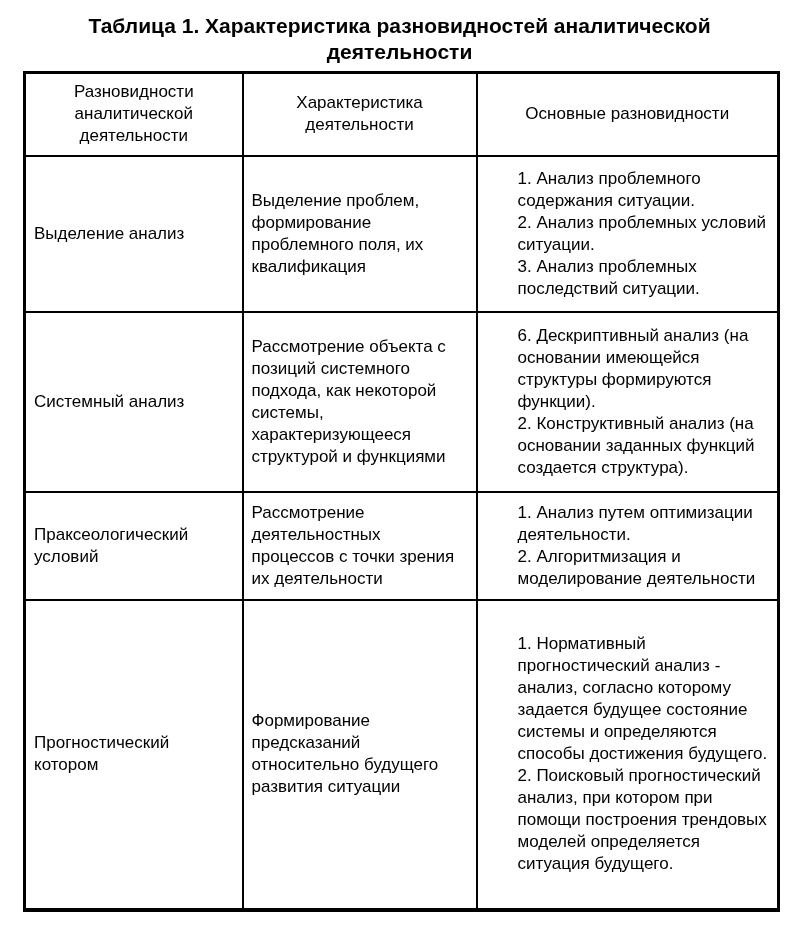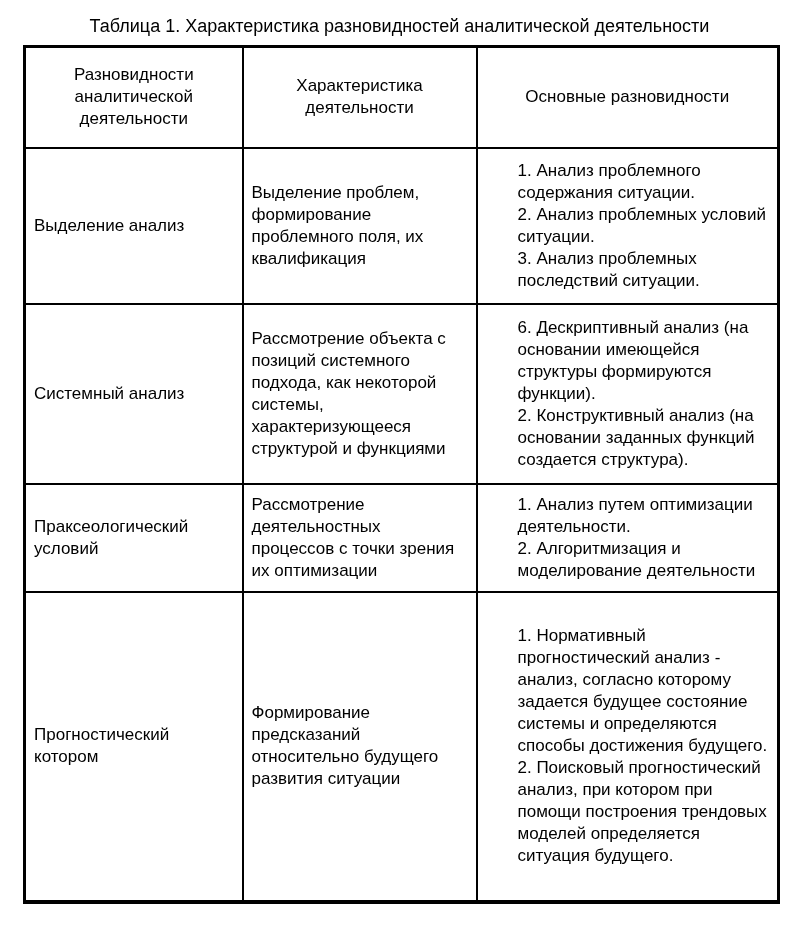--- a/index.html
+++ b/index.html
@@ -11,23 +11,23 @@
     width: 799px;
     height: 925px;
     font-family: "Liberation Sans", sans-serif;
     color: #000000;
     overflow: hidden;
   }
   .doc-title {
     margin: 13px auto 0 auto;
     width: 690px;
     text-align: center;
-    font-size: 18px;
+    font-size: 21px;
     line-height: 26px;
-    font-weight: normal;
+    font-weight: bold;
     color: #000000;
   }
   table.char-table {
     border-collapse: collapse;
     table-layout: fixed;
     margin: 6px 0 0 23px;
     width: 754px;
     border: 3px solid #000000;
     border-bottom-width: 4px;
   }
@@ -44,21 +44,21 @@
   }
   .char-table th {
     text-align: center;
   }
   .char-table td {
     text-align: left;
   }
   col.c-variety { width: 218px; }
   col.c-characteristic { width: 234px; }
   col.c-main { width: 302px; }
-  tr.r-header { height: 101px; }
+  tr.r-header { height: 83px; }
   tr.r-0 { height: 156px; }
   tr.r-1 { height: 180px; }
   tr.r-2 { height: 108px; }
   tr.r-3 { height: 310px; }
   td.cell-main {
     white-space: pre-line;
     padding-left: 40px;
   }
 </style>
 </head>
@@ -88,21 +88,21 @@
 3. Анализ проблемных последствий ситуации.</td>
     </tr>
     <tr class="r-1">
       <td class="cell-variety">Системный анализ</td>
       <td class="cell-characteristic">Рассмотрение объекта с позиций системного подхода, как некоторой системы, характеризующееся структурой и функциями</td>
       <td class="cell-main">6. Дескриптивный анализ (на основании имеющейся структуры формируются функции).
 2. Конструктивный анализ (на основании заданных функций создается структура).</td>
     </tr>
     <tr class="r-2">
       <td class="cell-variety">Праксеологический условий</td>
-      <td class="cell-characteristic">Рассмотрение деятельностных процессов с точки зрения их оптимизации</td>
+      <td class="cell-characteristic">Рассмотрение деятельностных процессов с точки зрения их деятельности</td>
       <td class="cell-main">1. Анализ путем оптимизации деятельности.
 2. Алгоритмизация и моделирование деятельности</td>
     </tr>
     <tr class="r-3">
       <td class="cell-variety">Прогностический котором</td>
       <td class="cell-characteristic">Формирование предсказаний относительно будущего развития ситуации</td>
       <td class="cell-main">1. Нормативный прогностический анализ - анализ, согласно которому задается будущее состояние системы и определяются способы достижения будущего.
 2. Поисковый прогностический анализ, при котором при помощи построения трендовых моделей определяется ситуация будущего.</td>
     </tr>
   </tbody>

